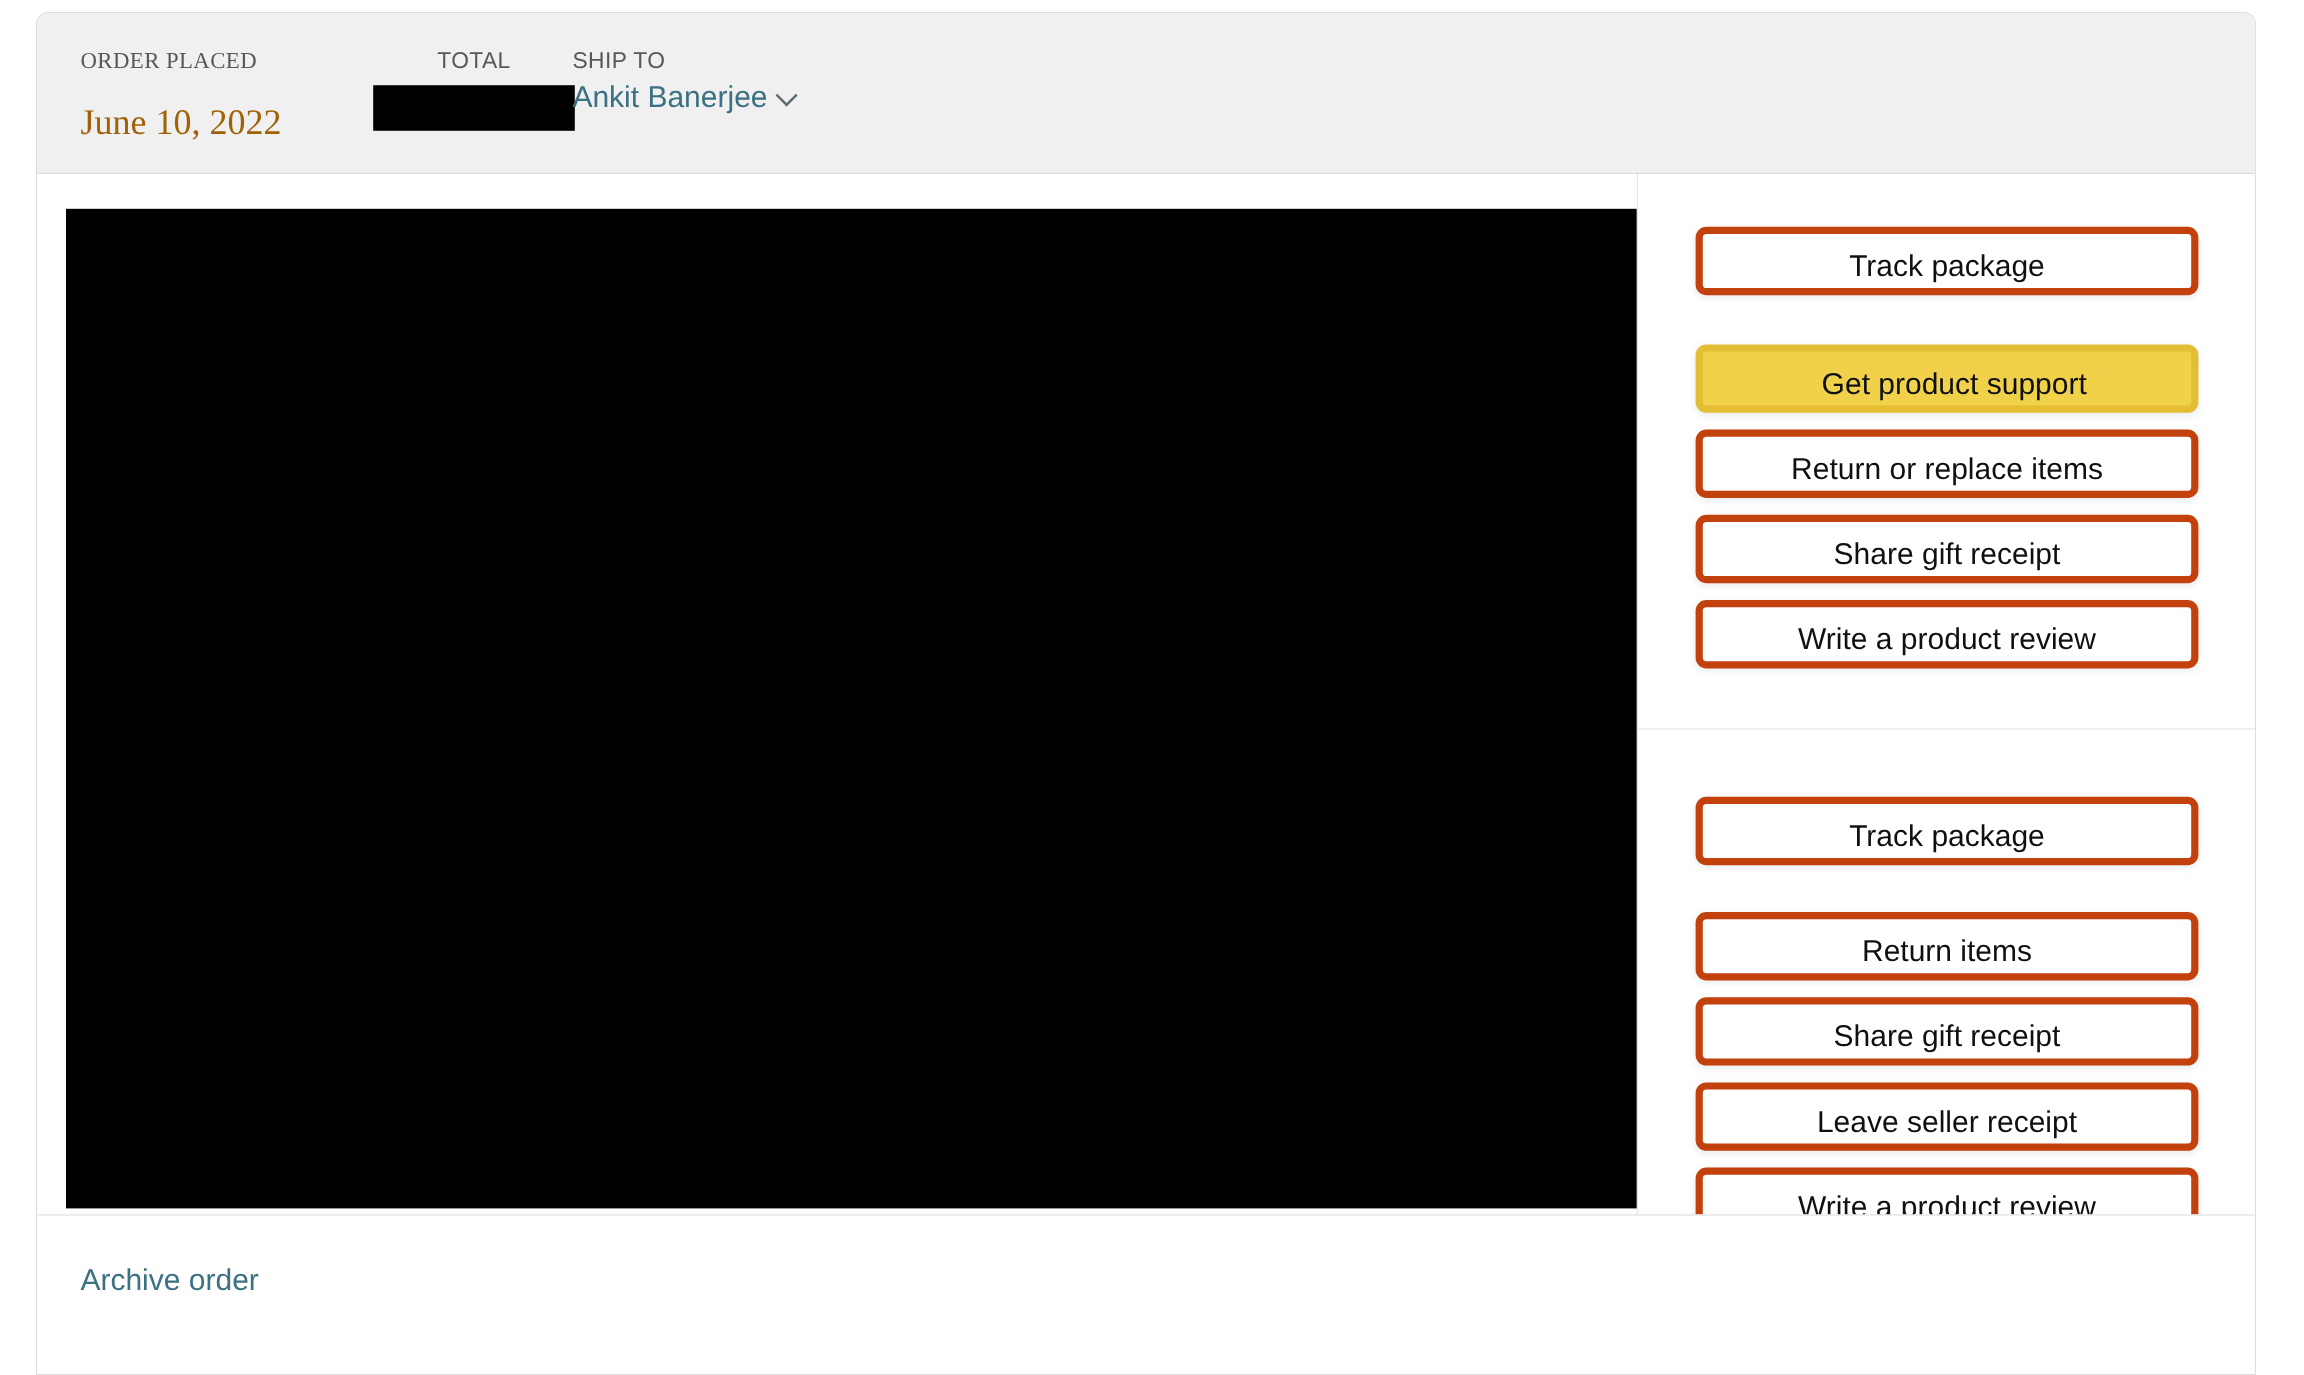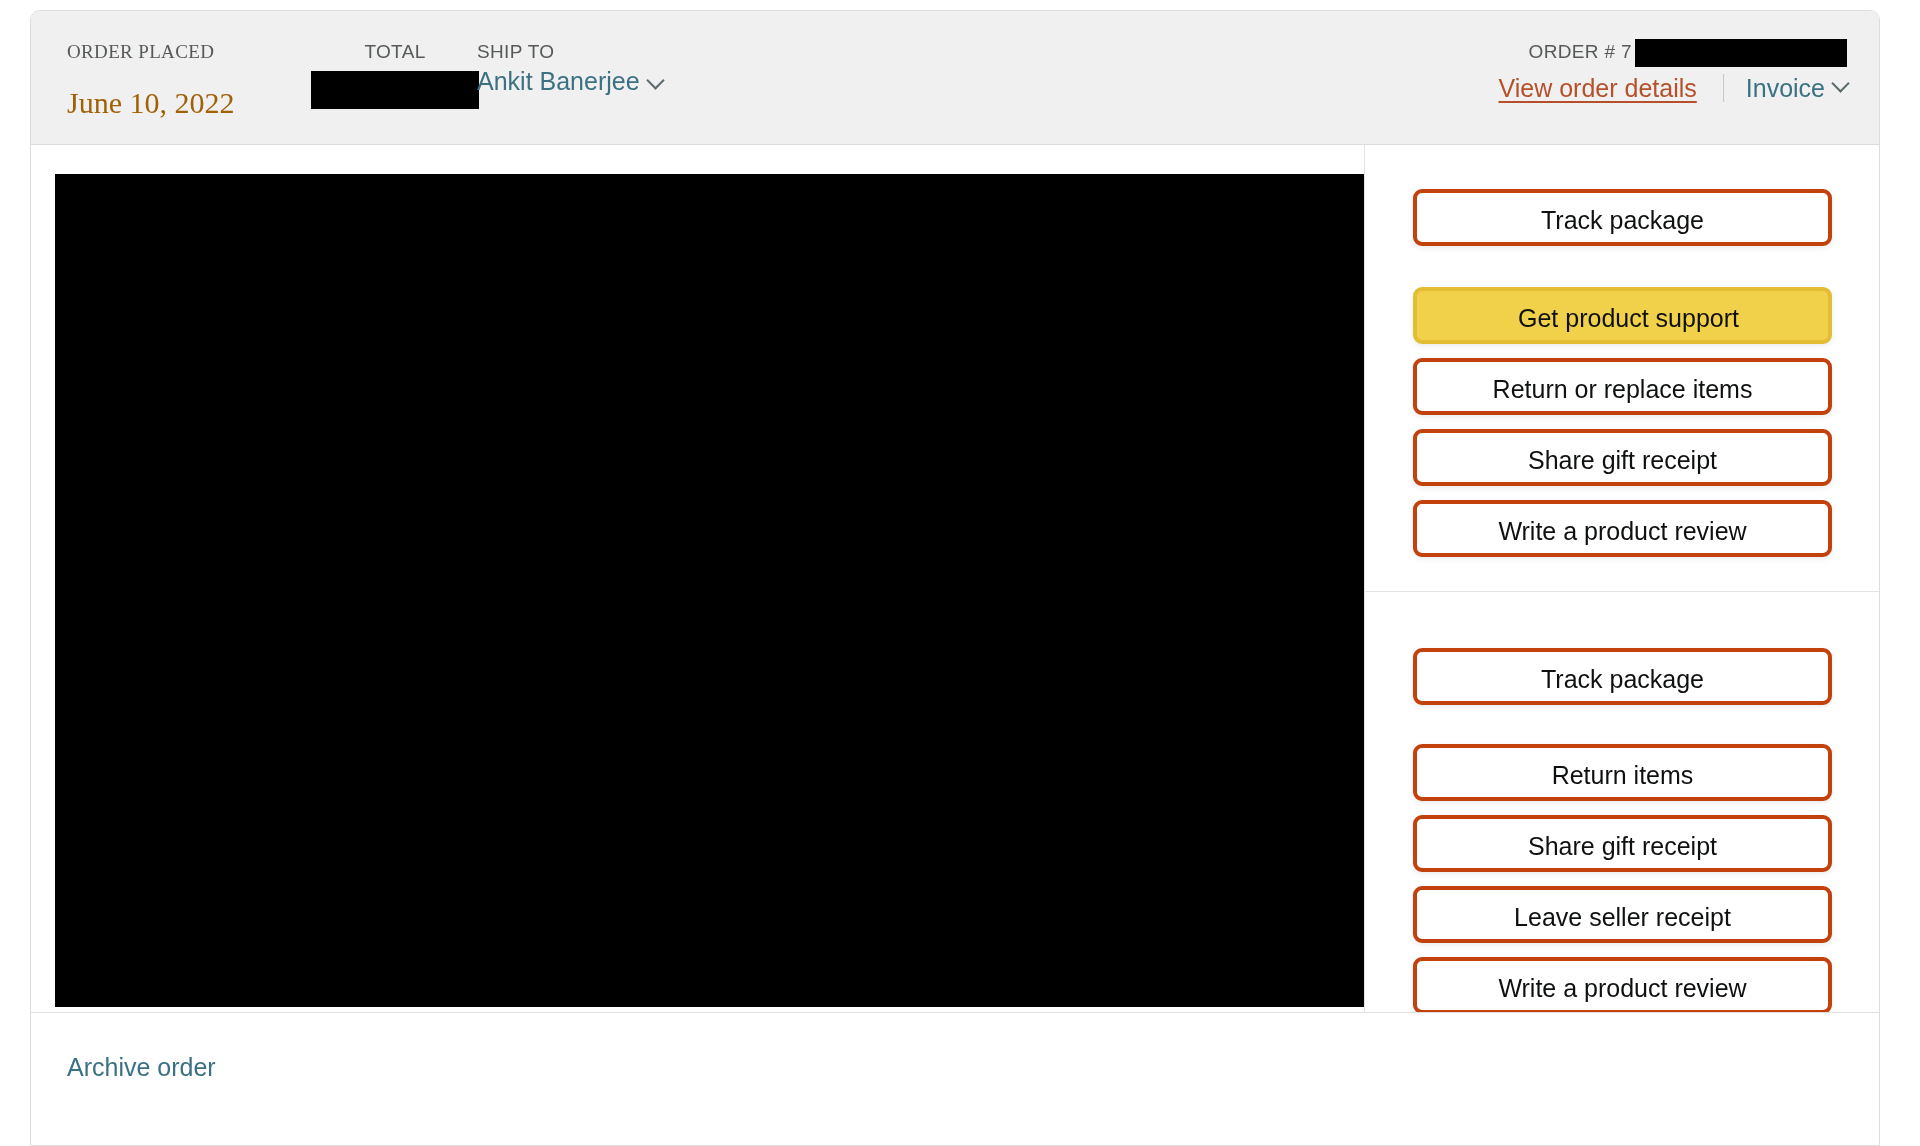--- a/index.html
+++ b/index.html
@@ -171,29 +171,29 @@
   .amz-btn {
     display: block;
     width: 100%;
     height: 57px;
     line-height: 55px;
     text-align: center;
     font-size: 25px;
     font-family: "Liberation Sans", "DejaVu Sans", sans-serif;
     color: #0f1111;
     background: #ffffff;
-    border: 4px solid #c2410c;
+    border: 6px solid #c2410c;
     border-radius: 9px;
     box-shadow: 0 2px 5px rgba(213,217,217,.5);
     cursor: pointer;
     padding: 0;
     margin-bottom: 14px;
     white-space: nowrap;
   }
-  .amz-btn:last-child { margin-bottom: 0; }
+  .amz-btn:last-child { margin-bottom: 16px; }
   .amz-btn.primary {
     background: #f1d04a;
     border-color: #e3bd34;
     box-shadow: 0 2px 5px rgba(213,217,217,.5);
     padding-left: 12px;
   }
   .amz-btn.gap-after { margin-bottom: 41px; }
   .amz-btn.gap-after2 { margin-bottom: 39px; }
 
   
@@ -230,32 +230,20 @@
       <div class="redact" id="total-redaction"></div>
     </div>
 
     <div class="hdr-col" id="col-ship-to">
       <div class="hdr-label">SHIP TO</div>
       <div>
         <span class="link-teal">Ankit Banerjee</span><span class="chev"></span>
       </div>
     </div>
 
-    <div class="hdr-right">
-      <div class="order-no-row">
-        <span class="hdr-label">ORDER # 7</span>
-          <span class="redact" id="order-number-redaction"></span>
-      </div>
-      <div class="hdr-actions">
-        <span class="link-orange">View order details</span>
-        <span class="vdivider"></span>
-        <span class="link-teal">Invoice</span>
-          <span class="chev"></span>
-      </div>
-    </div>
 
   </div>
 
   <div class="card-body">
 
     <div id="content-redaction"></div>
 
     <div class="side-panel">
 
       <div class="btn-group" id="btn-group-1">

